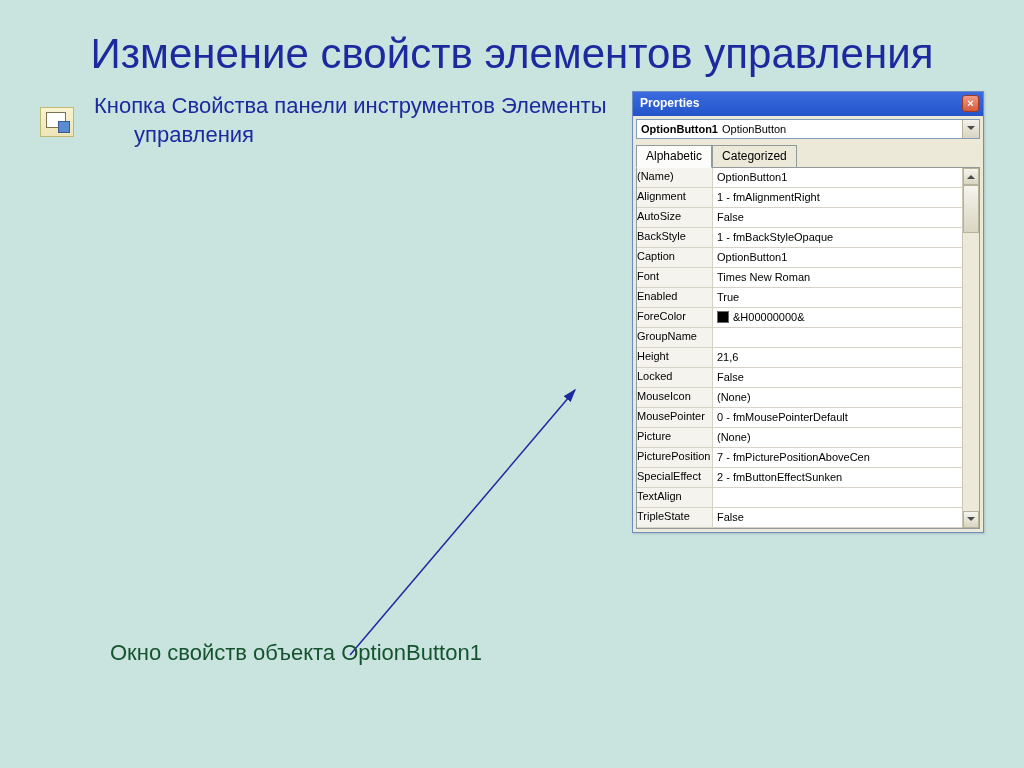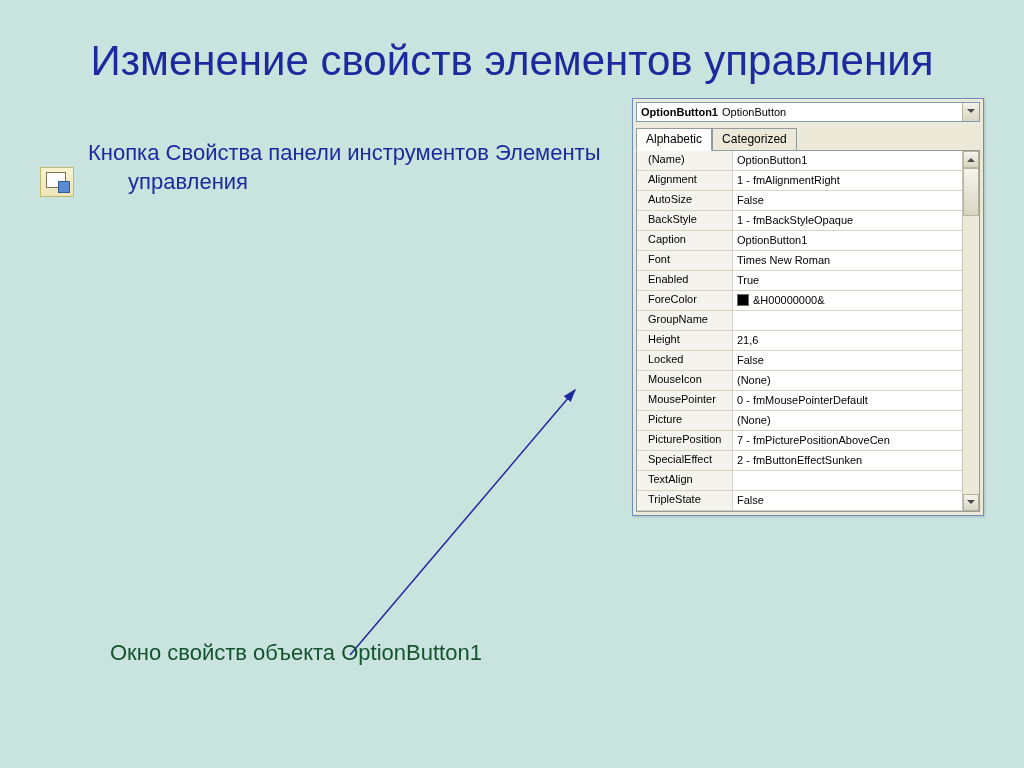--- a/index.html
+++ b/index.html
@@ -12,35 +12,33 @@
     position: relative;
     overflow: hidden;
   }
   .slide-title {
     text-align: center;
     color: #1c2a9e;
     font-size: 42px;
     font-weight: normal;
     padding: 28px 40px 10px 40px;
     line-height: 1.25;
-    margin-top: 7px;
   }
   .body-row {
     display: flex;
     padding: 0 40px;
   }
   .left-col {
     flex: 1;
     padding-right: 20px;
   }
   .desc-block {
     display: flex;
-    align-items: flex-end;
-    gap: 14px;
-    margin-top: 40px;
+    align-items: center;
+    gap: 20px;
   }
   .props-icon {
     width: 34px; height: 30px;
     background: linear-gradient(#f8f3d0,#eee6b8);
     border:1px solid #c2b970;
     position: relative;
     margin-top:4px;
     flex-shrink:0;
   }
   .props-icon::before{
@@ -162,22 +160,22 @@
   }
   .grid{
     flex:1;
   }
   .grow{
     display:flex;
     height:20px;
     border-bottom:1px solid #d6d3c6;
   }
   .gcell-name{
-    width:96px;
-    padding:2px 11px;
+    width:76px;
+    padding:2px 0;
     border-right:1px solid #d6d3c6;
     background:#f4f3ee;
     white-space:nowrap;
     overflow:hidden;
   }
   .grow.selected .gcell-name{
     background:#316ac5;
     color:#fff;
   }
   .gcell-val{
@@ -224,20 +222,24 @@
 
 <div class="body-row">
   <div class="left-col">
     <div class="desc-block">
       <div class="props-icon"></div>
       <div class="desc-text">Кнопка Свойства панели инструментов Элементы управления</div>
     </div>
   </div>
 
   <div class="propwin">
+    <div class="titlebar">
+      <span>Properties</span>
+      <div class="closebtn">×</div>
+    </div>
     <div class="selector-row">
       <div class="selector">
         <span class="bold">OptionButton1</span>
         <span>OptionButton</span>
         <div class="dd"></div>
       </div>
     </div>
     <div class="tabs">
       <div class="tab active">Alphabetic</div>
       <div class="tab">Categorized</div>

